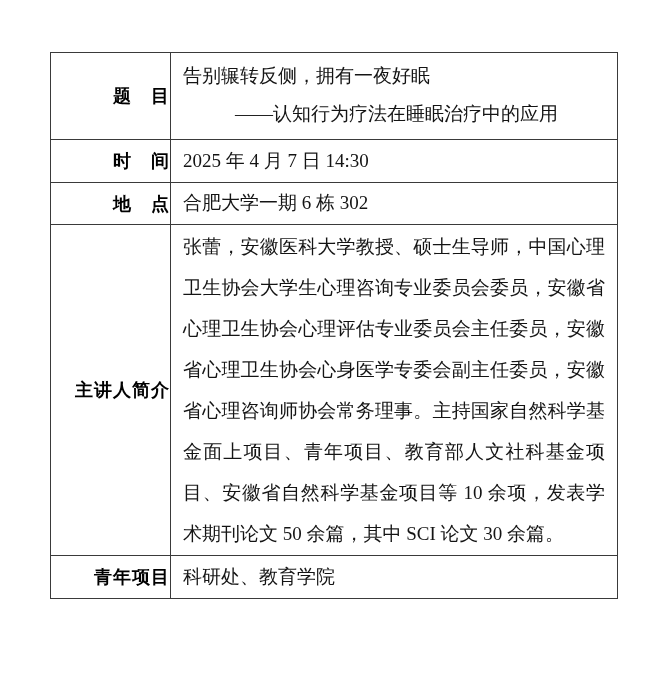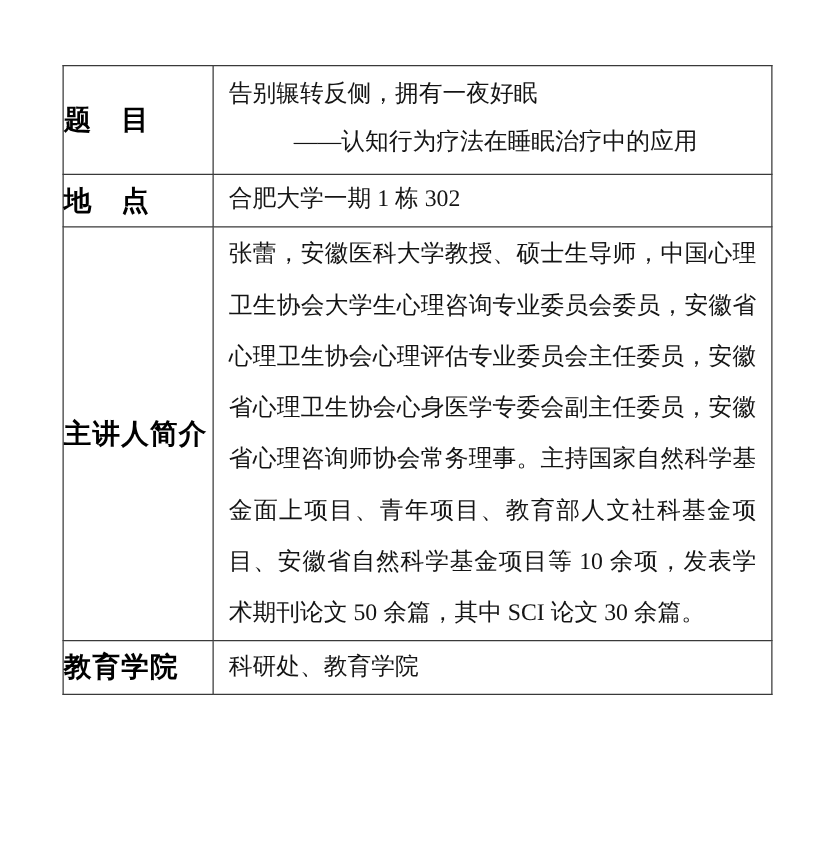--- a/index.html
+++ b/index.html
@@ -29,22 +29,22 @@
   }
   table.info-table th,
   table.info-table td {
     border: 1.5px solid var(--border-color);
     vertical-align: middle;
   }
   th.label-cell {
     width: 120px;
     font-family: "Liberation Sans", sans-serif;
     font-weight: bold;
-    font-size: 22px;
-    text-align: left;
+    font-size: 18px;
+    text-align: right;
     color: #000000;
     letter-spacing: 1px;
   }
   td.value-cell {
     padding: 0 12px;
     font-size: 19px;
     line-height: 1.3;
   }
   tr.row-title     { height: 83px; }
   tr.row-speaker   { height: 42px; }
@@ -76,32 +76,36 @@
     <tbody>
       <tr class="row-title">
         <th class="label-cell">题　目</th>
         <td class="value-cell title-cell">
           <span class="title-line first">告别辗转反侧，拥有一夜好眠</span>
           <span class="title-line second">——认知行为疗法在睡眠治疗中的应用</span>
         </td>
       </tr>
 
 
+      <tr class="row-time">
+        <th class="label-cell">时　间</th>
+        <td class="value-cell">2025 年 4 月 7 日 14:30</td>
+      </tr>
 
       <tr class="row-location">
         <th class="label-cell">地　点</th>
-        <td class="value-cell">合肥大学一期 1 栋 302</td>
+        <td class="value-cell">合肥大学一期 6 栋 302</td>
       </tr>
 
       <tr class="row-bio">
         <th class="label-cell">主讲人简介</th>
         <td class="value-cell bio-cell">
           <div class="bio-text">张蕾，安徽医科大学教授、硕士生导师，中国心理卫生协会大学生心理咨询专业委员会委员，安徽省心理卫生协会心理评估专业委员会主任委员，安徽省心理卫生协会心身医学专委会副主任委员，安徽省心理咨询师协会常务理事。主持国家自然科学基金面上项目、青年项目、教育部人文社科基金项目、安徽省自然科学基金项目等 10 余项，发表学术期刊论文 50 余篇，其中 SCI 论文 30 余篇。</div>
         </td>
       </tr>
 
       <tr class="row-organizer">
-        <th class="label-cell">教育学院</th>
+        <th class="label-cell">青年项目</th>
         <td class="value-cell">科研处、教育学院</td>
       </tr>
     </tbody>
   </table>
 </div>
 
 </body></html>

